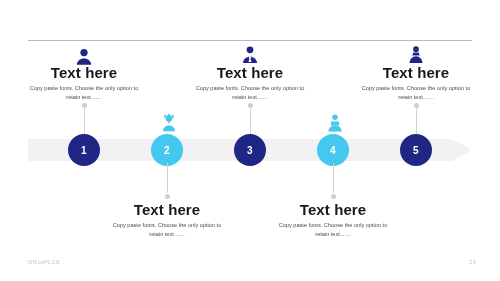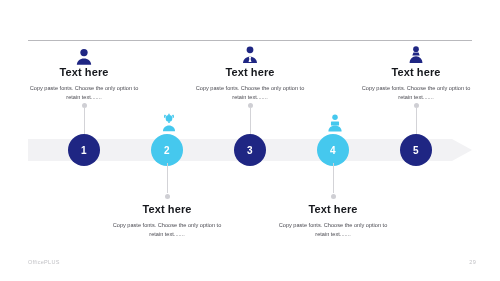--- a/index.html
+++ b/index.html
@@ -92,21 +92,21 @@
     background: #cfcfd4;
   }
 
   
   .block {
     position: absolute;
     width: 150px;
     text-align: center;
   }
   .block .blk-title {
-    font-size: 11px;
+    font-size: 15px;
     font-weight: bold;
     color: #16181d;
     letter-spacing: 0.1px;
     margin: 0 0 5px 0;
     line-height: 13px;
   }
   .block .blk-desc {
     font-size: 5.6px;
     color: #4b4b52;
     line-height: 9px;

